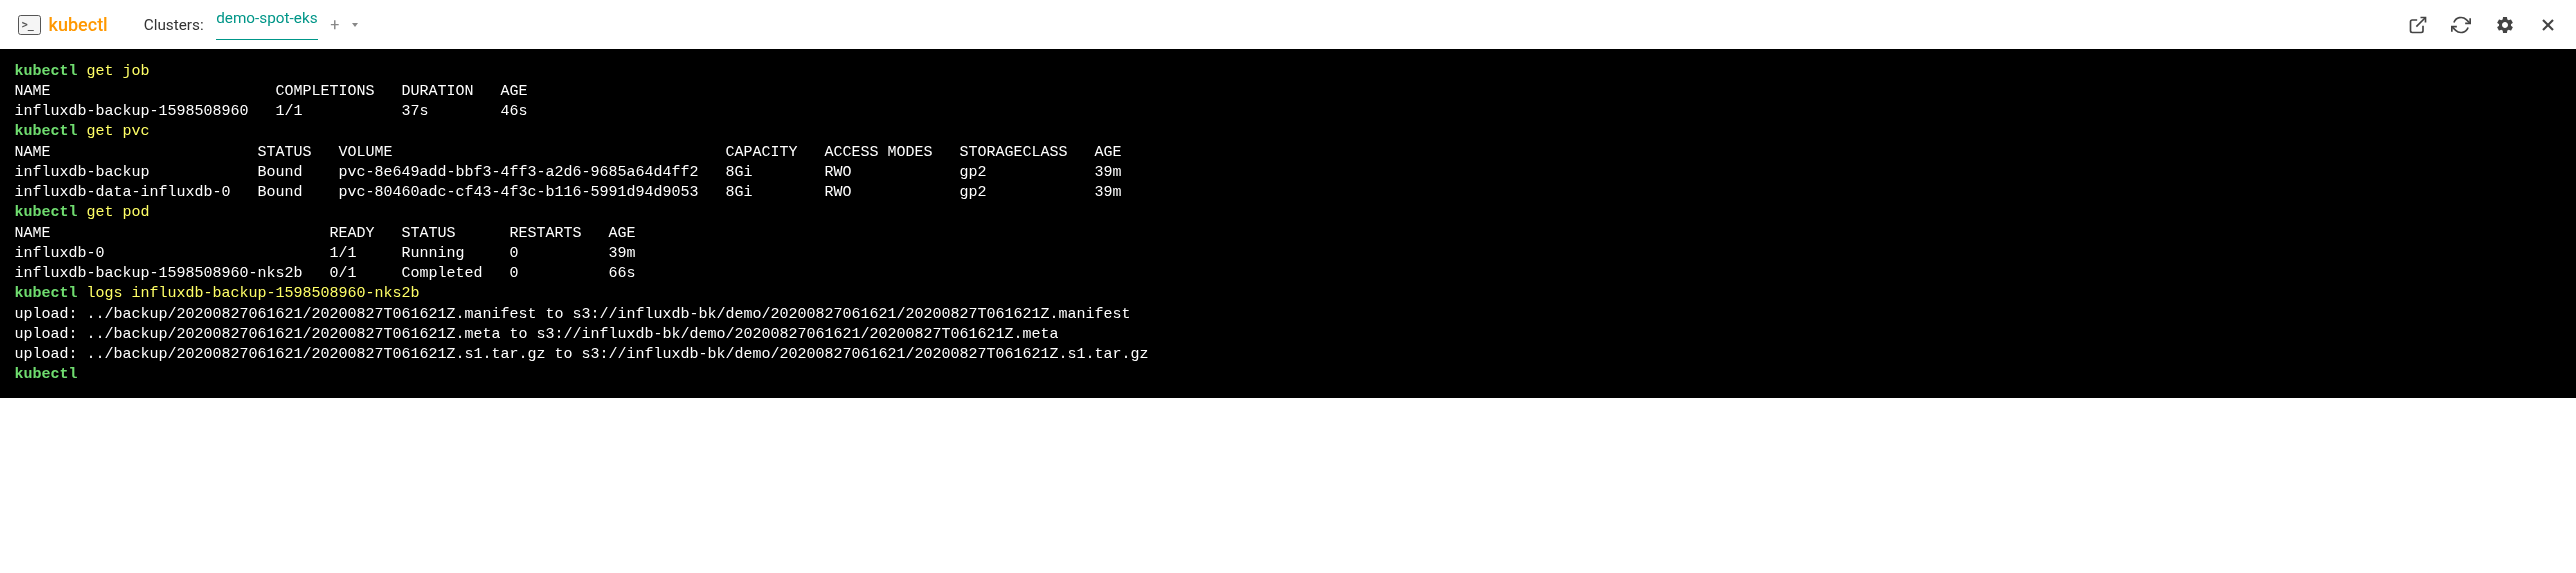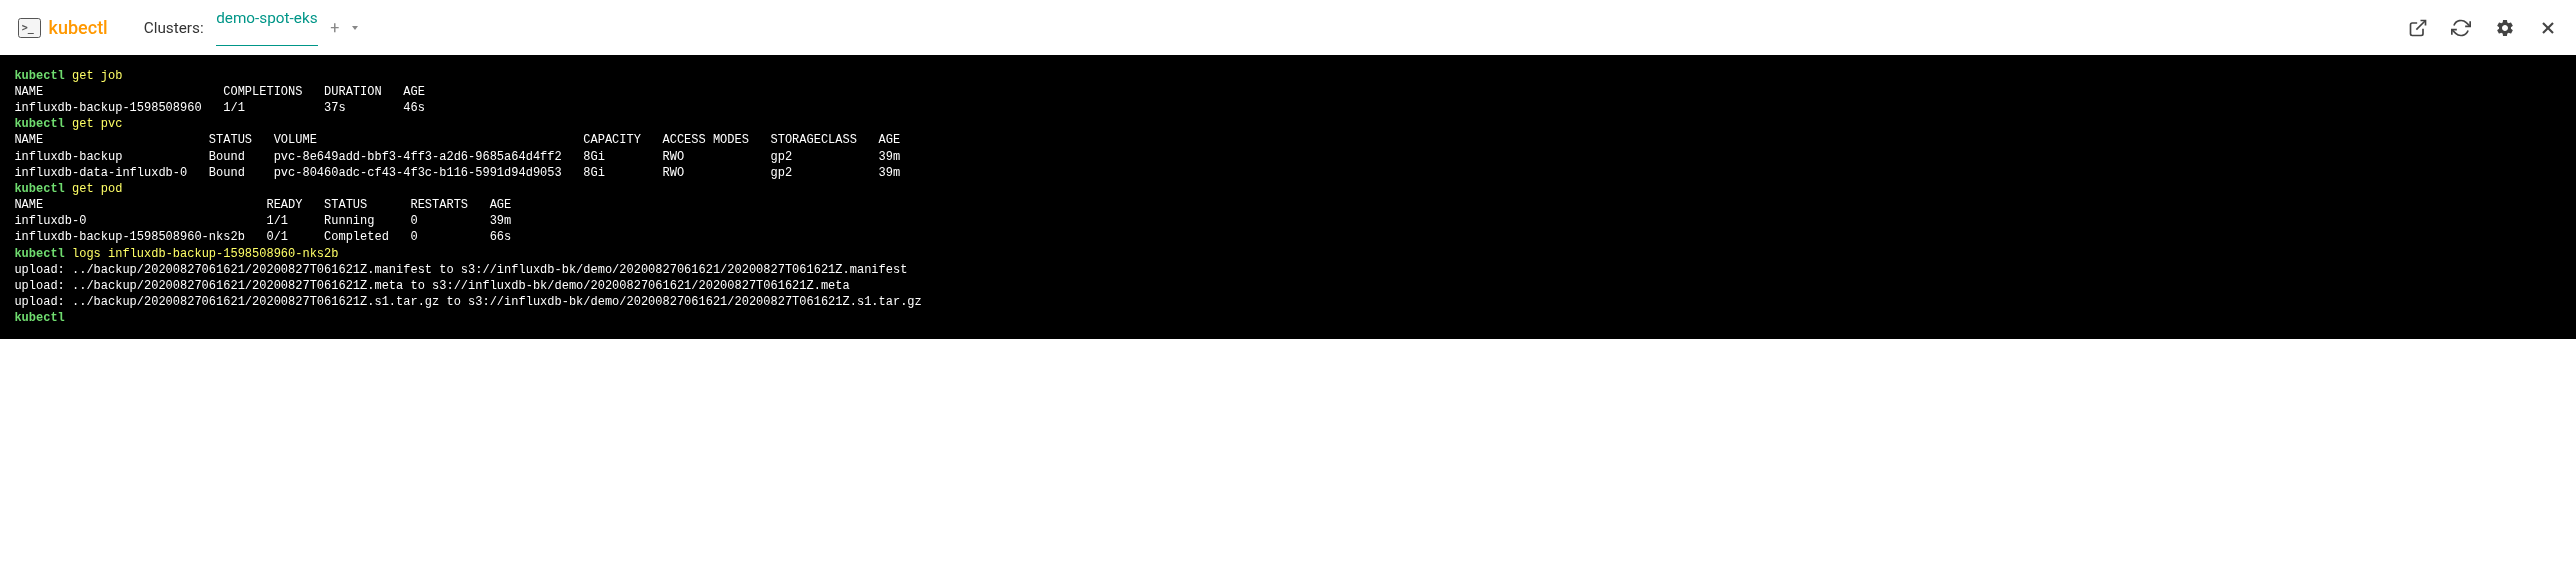--- a/index.html
+++ b/index.html
@@ -24,38 +24,38 @@
       justify-content: flex-start;
       padding-left: 2.7px;
       font-size: 10px;
       font-weight: bold;
       color: #555;
       font-family: monospace;
     }
     .logo-text { font-size: 18px; font-weight: 500; color: #ff9800; }
     .clusters-group { display: flex; align-items: center; gap: 12.6px; font-size: 15.3px; }
     .clusters-label { color: #333; font-weight: 400; }
-    .cluster-name { color: #009688; border-bottom: 1.8px solid #009688; padding-bottom: 18px; }
+    .cluster-name { color: #009688; border-bottom: 1.8px solid #009688; padding-bottom: 12px; }
     .add-cluster { color: #888; font-size: 16px; cursor: pointer; }
     .dropdown-caret {
       width: 0; height: 0;
       border-left: 3.6px solid transparent;
       border-right: 3.6px solid transparent;
       border-top: 4.5px solid #888;
       display: inline-block;
     }
     .header-right { display: flex; align-items: center; gap: 23.4px; }
     .hdr-icon { width: 20px; height: 20px; cursor: pointer; color: #444; }
     .hdr-icon svg { width: 100%; height: 100%; }
     
     .terminal {
       background: #000;
       color: #fff;
       font-family: "Menlo", "Consolas", "Courier New", monospace;
-      font-size: 12px;
+      font-size: 15px;
       line-height: 1.35;
       padding: 12.6px 14.4px;
       white-space: pre;
       overflow-x: auto;
     }
     .prompt { color: #6fdc6f; font-weight: bold; }
     .cmd-args { color: #ffff66; }
   </style>
 </head>
 <body>

